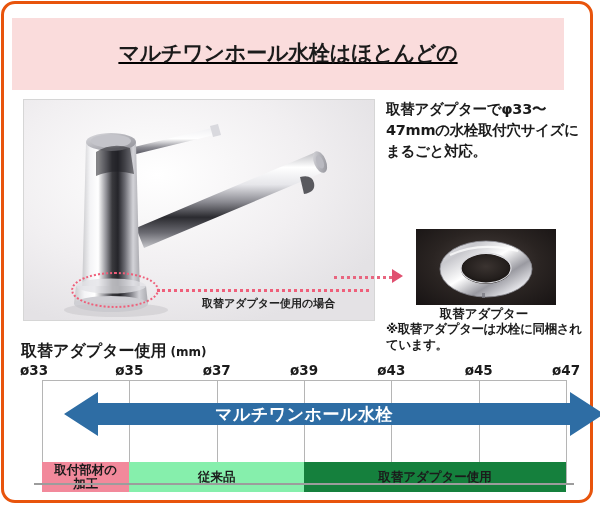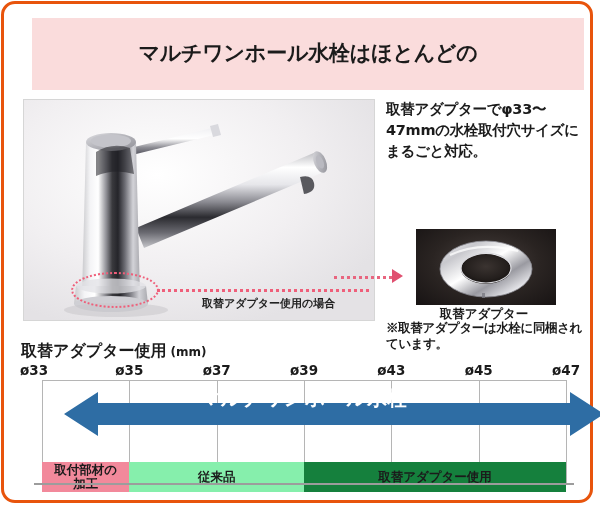--- a/index.html
+++ b/index.html
@@ -23,30 +23,31 @@
     height: 502px;
     border: 3px solid #e8540c;
     border-radius: 14px;
     background: #ffffff;
     box-sizing: border-box;
   }
 
   
   #title-banner {
     position: absolute;
-    left: 28px;
+    left: 8px;
     top: 14px;
     width: 552px;
     height: 72px;
     background: #fadcdc;
     display: flex;
     flex-direction: column;
     align-items: center;
     justify-content: center;
     box-sizing: border-box;
+    text-decoration: underline;
   }
   .title-line {
     color: #1b1b1b;
     font-size: 21px;
     font-weight: bold;
     line-height: 1.32;
     letter-spacing: -0.2px;
     white-space: nowrap;
   }
 
@@ -151,21 +152,20 @@
   #adapter-note {
     position: absolute;
     left: 382px;
     top: 317px;
     width: 200px;
     font-size: 12.5px;
     font-weight: bold;
     line-height: 1.25;
     color: #1b1b1b;
     letter-spacing: -0.4px;
-    font-family: Liberation Serif, serif;
   }
 
   
   #chart-title {
     position: absolute;
     left: 17px;
     top: 337px;
     font-size: 16px;
     font-weight: bold;
     color: #1b1b1b;
@@ -220,28 +220,28 @@
   #blue-arrow {
     position: absolute;
     left: 30px;
     top: 28px;
     width: 540px;
     height: 48px;
   }
   #blue-arrow-label {
     position: absolute;
     left: 0;
-    top: 12px;
+    top: 28px;
     width: 540px;
     height: 48px;
     display: flex;
     align-items: center;
     justify-content: center;
     color: #ffffff;
-    font-size: 20px;
+    font-size: 17px;
     font-weight: bold;
     letter-spacing: 0.5px;
     pointer-events: none;
   }
   #blue-arrow-wrap { position: absolute; left: 30px; top: 0; width: 540px; }
 
   
   .segment {
     position: absolute;
     top: 100px;

